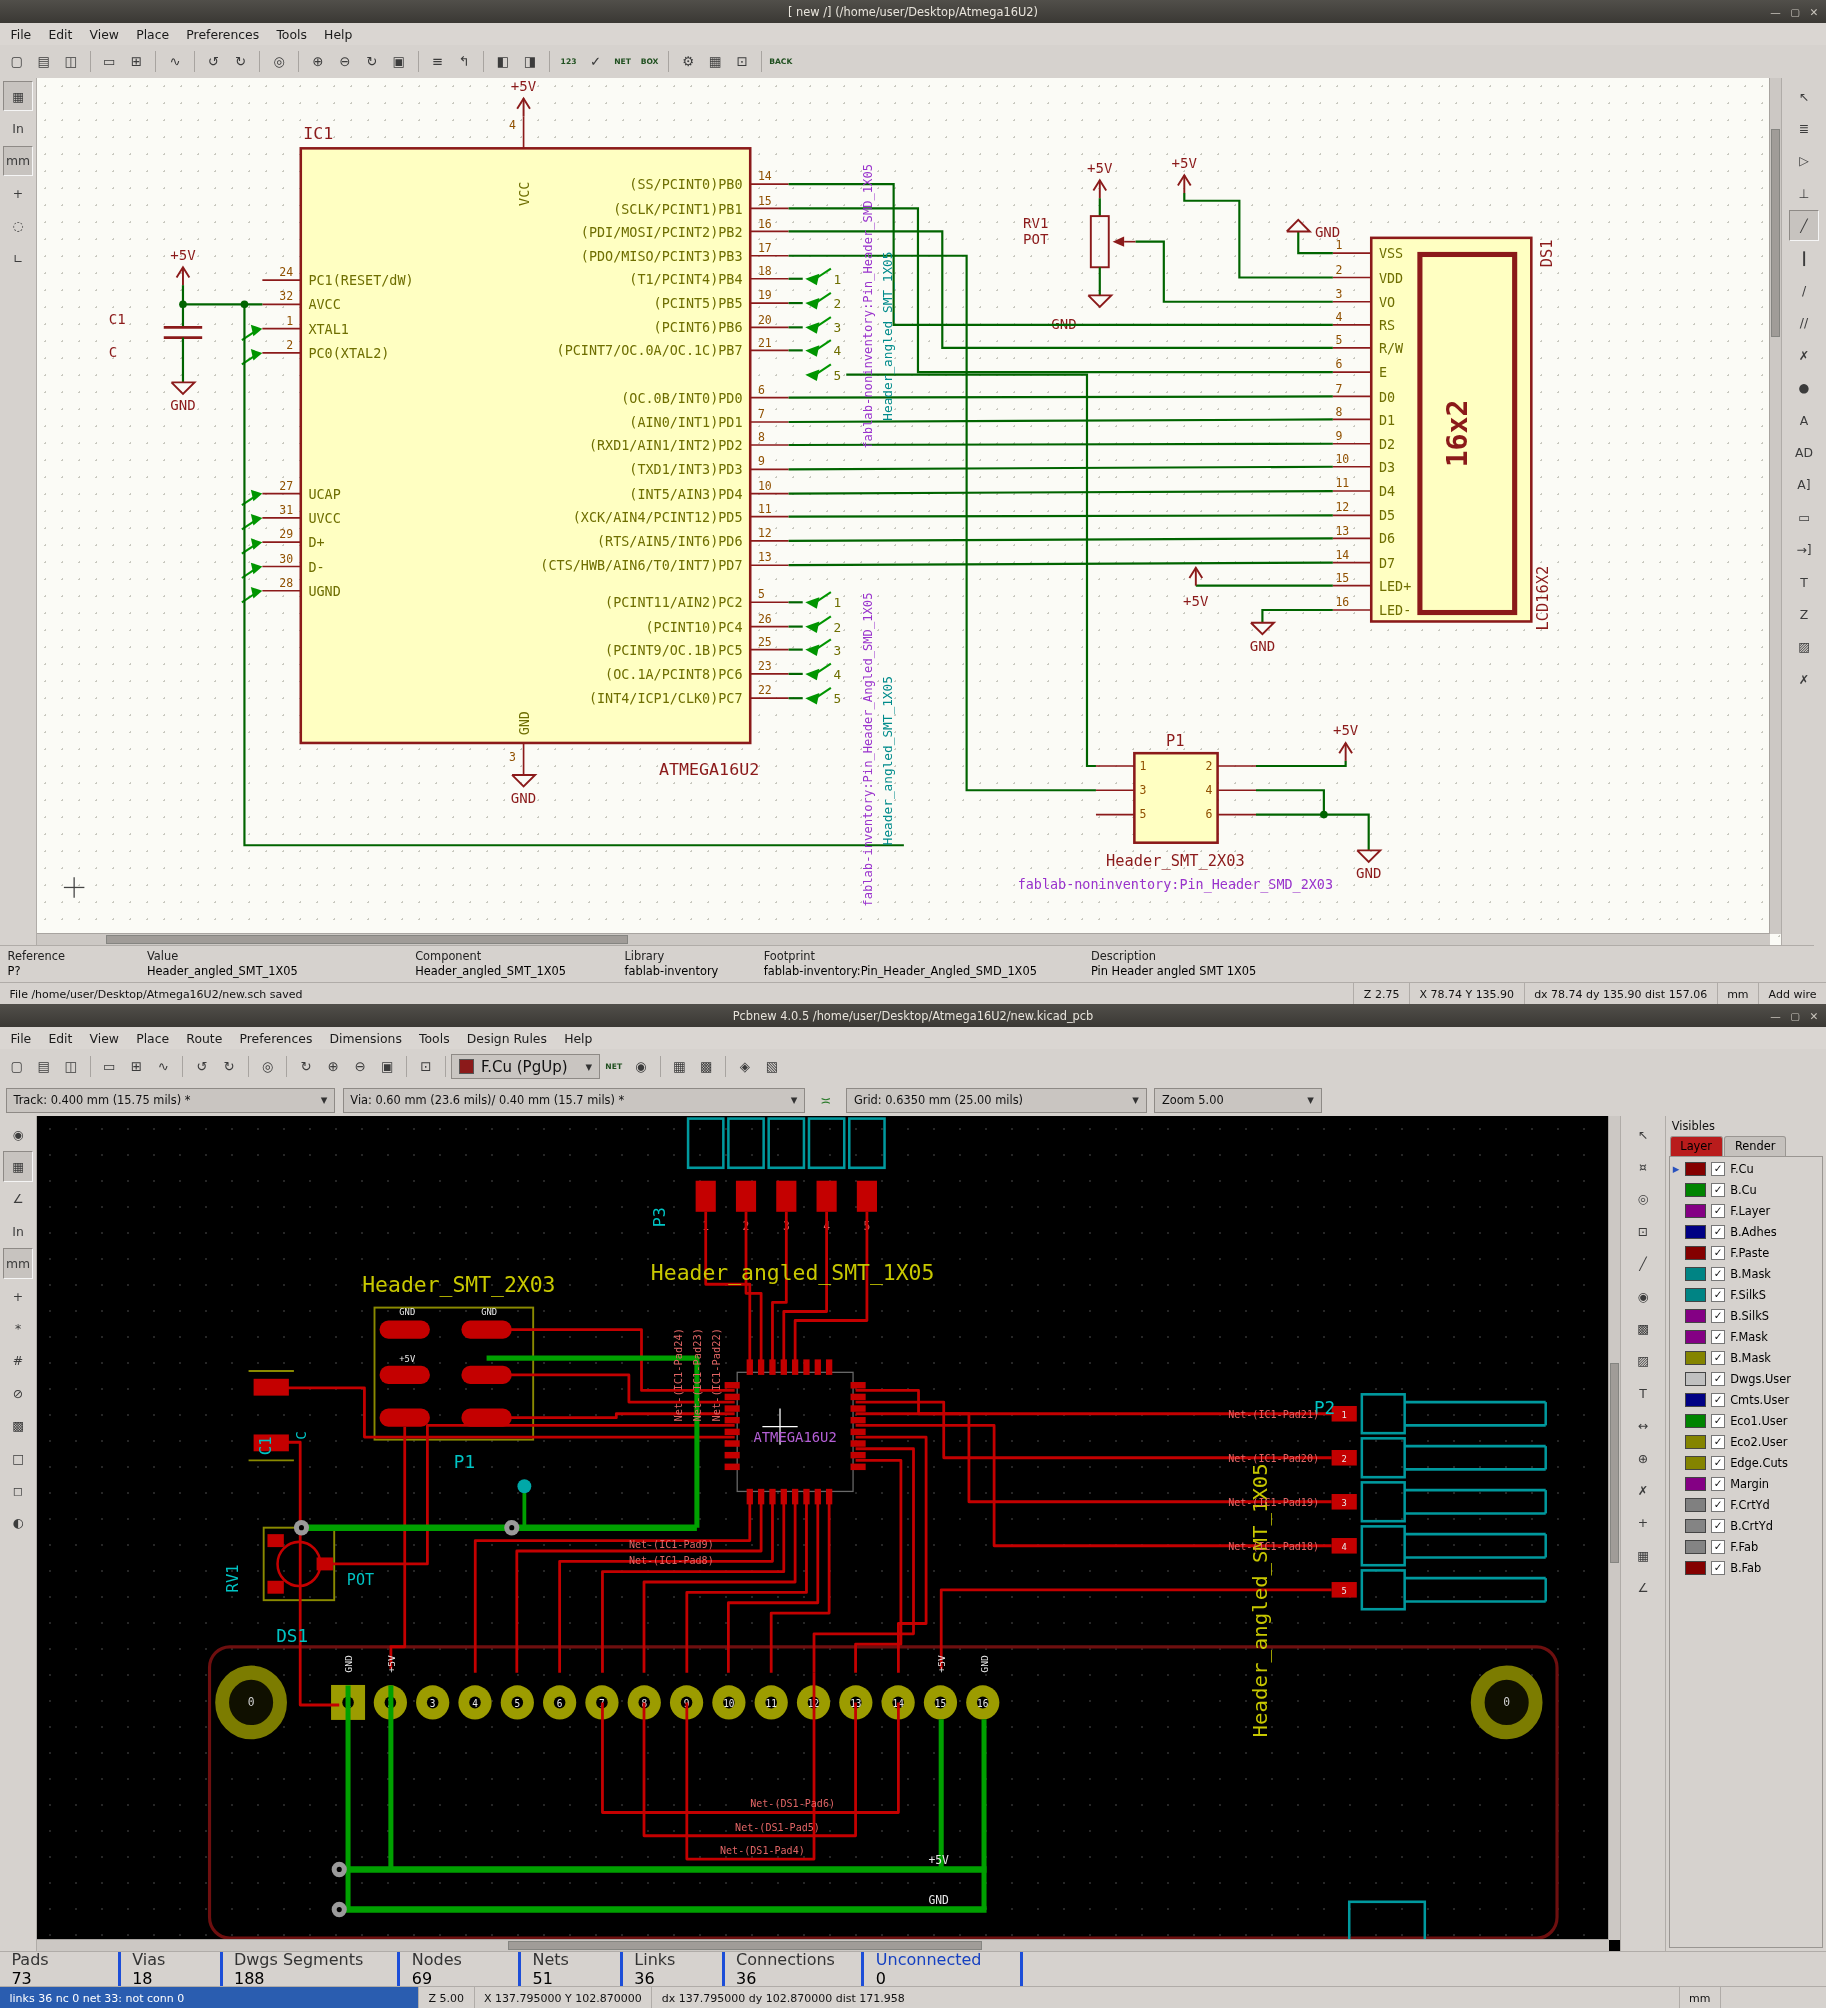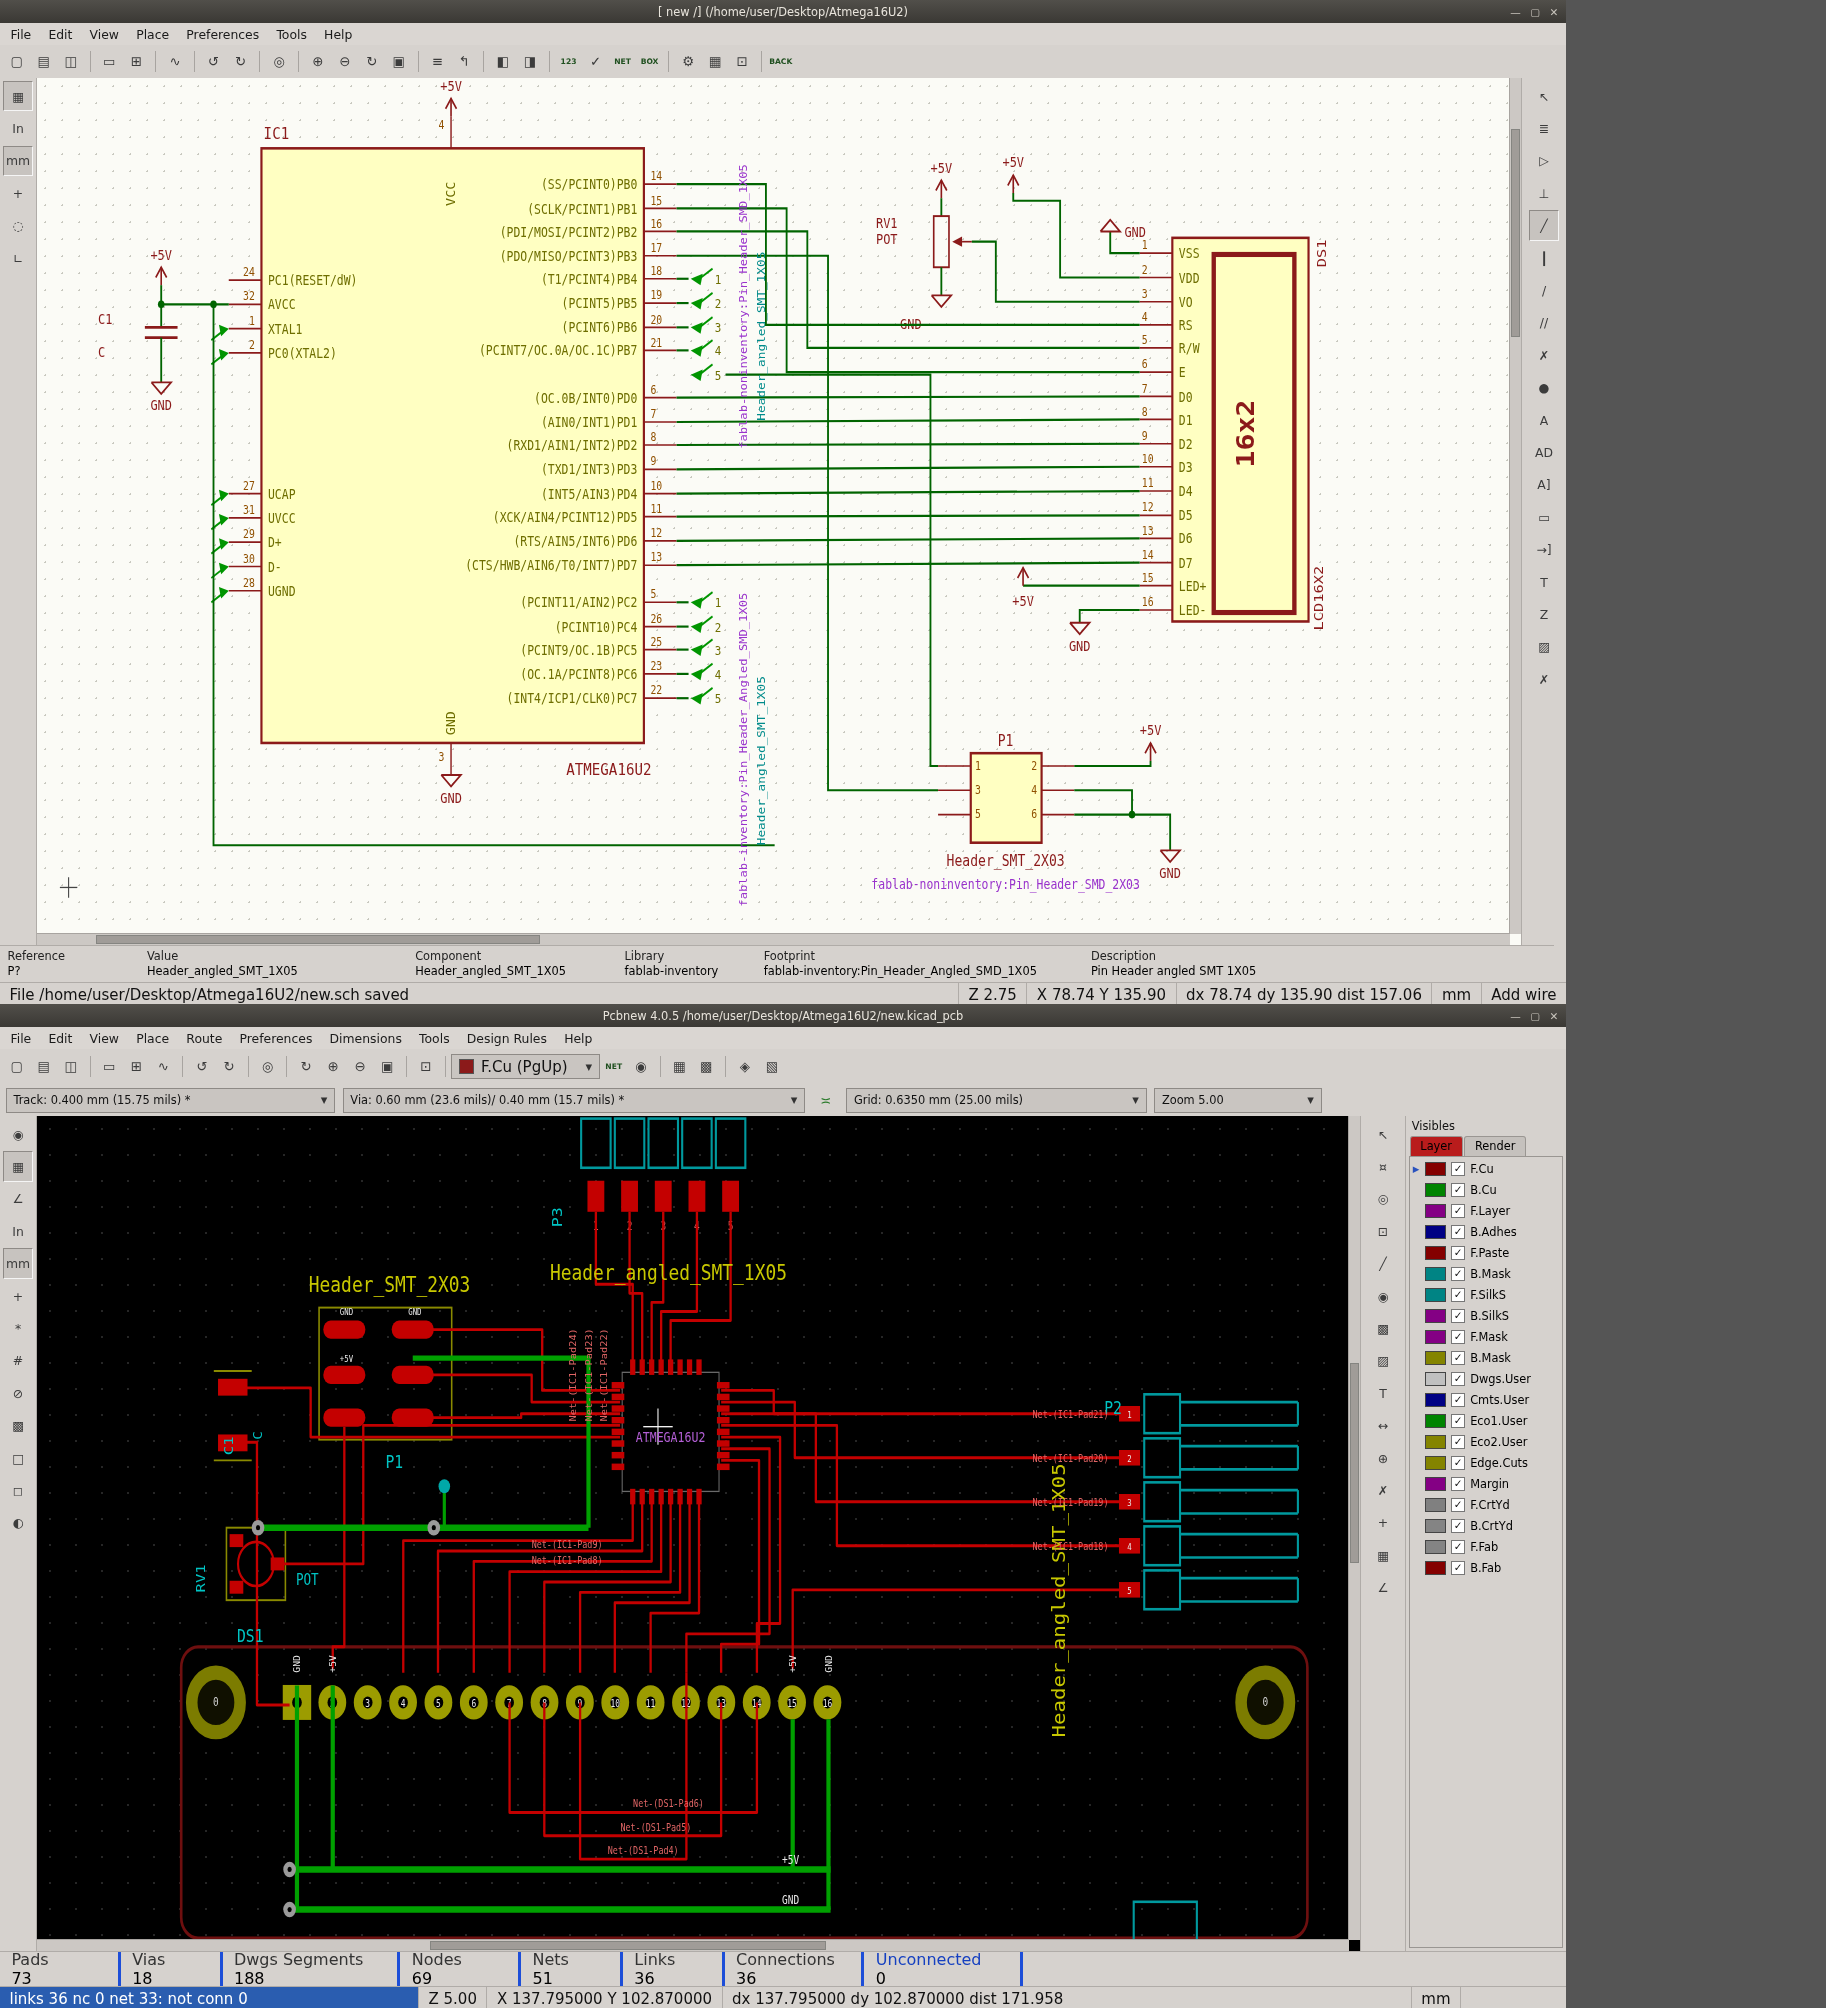--- a/index.html
+++ b/index.html
@@ -1,17 +1,17 @@
 <!DOCTYPE html>
 <html style="font-size:15px"><head>
 <meta charset="utf-8">
 <style>
   html,body{margin:0;padding:0;}
   body{width:1826px;height:2009px;overflow:hidden;background:#555;font-family:"DejaVu Sans",sans-serif;-webkit-font-smoothing:antialiased;}
-  .win{position:absolute;left:0;width:1566px;height:1004px;background:#d6d2ce;}
+  .win{position:absolute;left:0;width:1826px;height:1004px;background:#d6d2ce;}
   #ee{top:0;} #pcb{top:1004px;}
   .titlebar{height:23px;background:linear-gradient(#514f4a,#3a3834);color:#e8e4dc;display:flex;align-items:center;justify-content:center;position:relative;font-size:11.4px;}
   .tb-btns{position:absolute;right:7.6px;top:0;height:23px;display:flex;gap:9.5px;align-items:center;color:#c8c4bc;font-size:10.5px;}
   .tb-btn{cursor:default;}
   .menubar{height:22px;background:#dad6d2;display:flex;align-items:center;font-size:12.4px;color:#1a1a1a;border-bottom:1px solid #b8b4b0;padding-left:1.9px;}
   .menu-item{padding:1.9px 8.6px;white-space:nowrap;}
   .toolbar{position:absolute;left:0;right:0;top:45px;background:#d6d2ce;display:flex;align-items:center;padding-left:3.8px;border-bottom:1px solid #b0aca8;gap:1px;}
   #ee .toolbar{height:33px;} #pcb .toolbar{height:35px;}
   .ticon{width:26px;height:26px;display:flex;align-items:center;justify-content:center;font-size:13.3px;color:#3c3c3c;flex:none;}
   .ticon.small-text{font-size:7.6px;font-weight:bold;color:#205020;}
@@ -33,21 +33,21 @@
   .canvas.sch{background-color:#fbfbf6;background-image:radial-gradient(#c9c9c0 1px,transparent 1px);background-size:17px 17px;}
   .canvas.pcb{background-color:#000;background-image:radial-gradient(#262626 1px,transparent 1px);background-size:26px 26px;}
   .vscroll{position:absolute;right:0;top:0;bottom:11.4px;width:11.4px;background:#ccc8c4;border-left:1px solid #a8a4a0;}
   .vscroll .thumb{position:absolute;top:6%;height:24%;left:1px;right:1px;background:#a09c98;border:1px solid #858581;}
   .hscroll{position:absolute;left:0;right:11.4px;bottom:0;height:11.4px;background:#ccc8c4;border-top:1px solid #a8a4a0;}
   .hscroll .thumb{position:absolute;left:4%;width:30%;top:1px;bottom:1px;background:#a09c98;border:1px solid #858581;}
   .fieldsbar{position:absolute;left:0;right:12px;top:945px;height:36px;background:#d6d2ce;border-top:1px solid #b0aca8;display:flex;font-size:11.4px;overflow:hidden;}
   .fcell{padding:2.9px 5.7px 0 7.6px;flex:none;overflow:hidden;}
   .flabel{color:#222;white-space:nowrap;}
   .fvalue{color:#000;margin-top:1px;white-space:nowrap;}
-  .statusbar{position:absolute;left:0;right:0;top:982px;height:23px;display:flex;align-items:center;font-size:15px;background:#d6d2ce;border-top:1px solid #b0aca8;color:#111;}
+  .statusbar{position:absolute;left:0;right:0;top:982px;height:23px;display:flex;align-items:center;font-size:11px;background:#d6d2ce;border-top:1px solid #b0aca8;color:#111;}
   .sseg{padding:0 9.5px;border-left:1px solid #b0aca8;height:100%;display:flex;align-items:center;white-space:nowrap;flex:none;}
   .sseg.first{border-left:none;flex:1;}
   .sseg.blue{background:#2a5db0;color:#fff;border-left:none;width:399px;}
   .footerstats{position:absolute;left:0;right:0;top:947px;height:34px;background:#d6d2ce;border-top:1px solid #b0aca8;display:flex;}
   .fstat{display:flex;flex-direction:column;justify-content:center;padding:0 11.4px;border-right:3px solid #1d4ed8;height:100%;font-size:16px;flex:none;}
   .fstat .l{color:#333;} .fstat .v{color:#000;}
   .fstat.blue .l{color:#1540c0;}
   .vispanel{width:160px;background:#d6d2ce;border-left:1px solid #b0aca8;font-size:11.4px;display:flex;flex-direction:column;flex:none;}
   .vis-title{padding:2.9px 5.7px 1px;color:#111;}
   .vis-tabs{display:flex;padding:1.9px 3.8px 0;gap:1.9px;}

